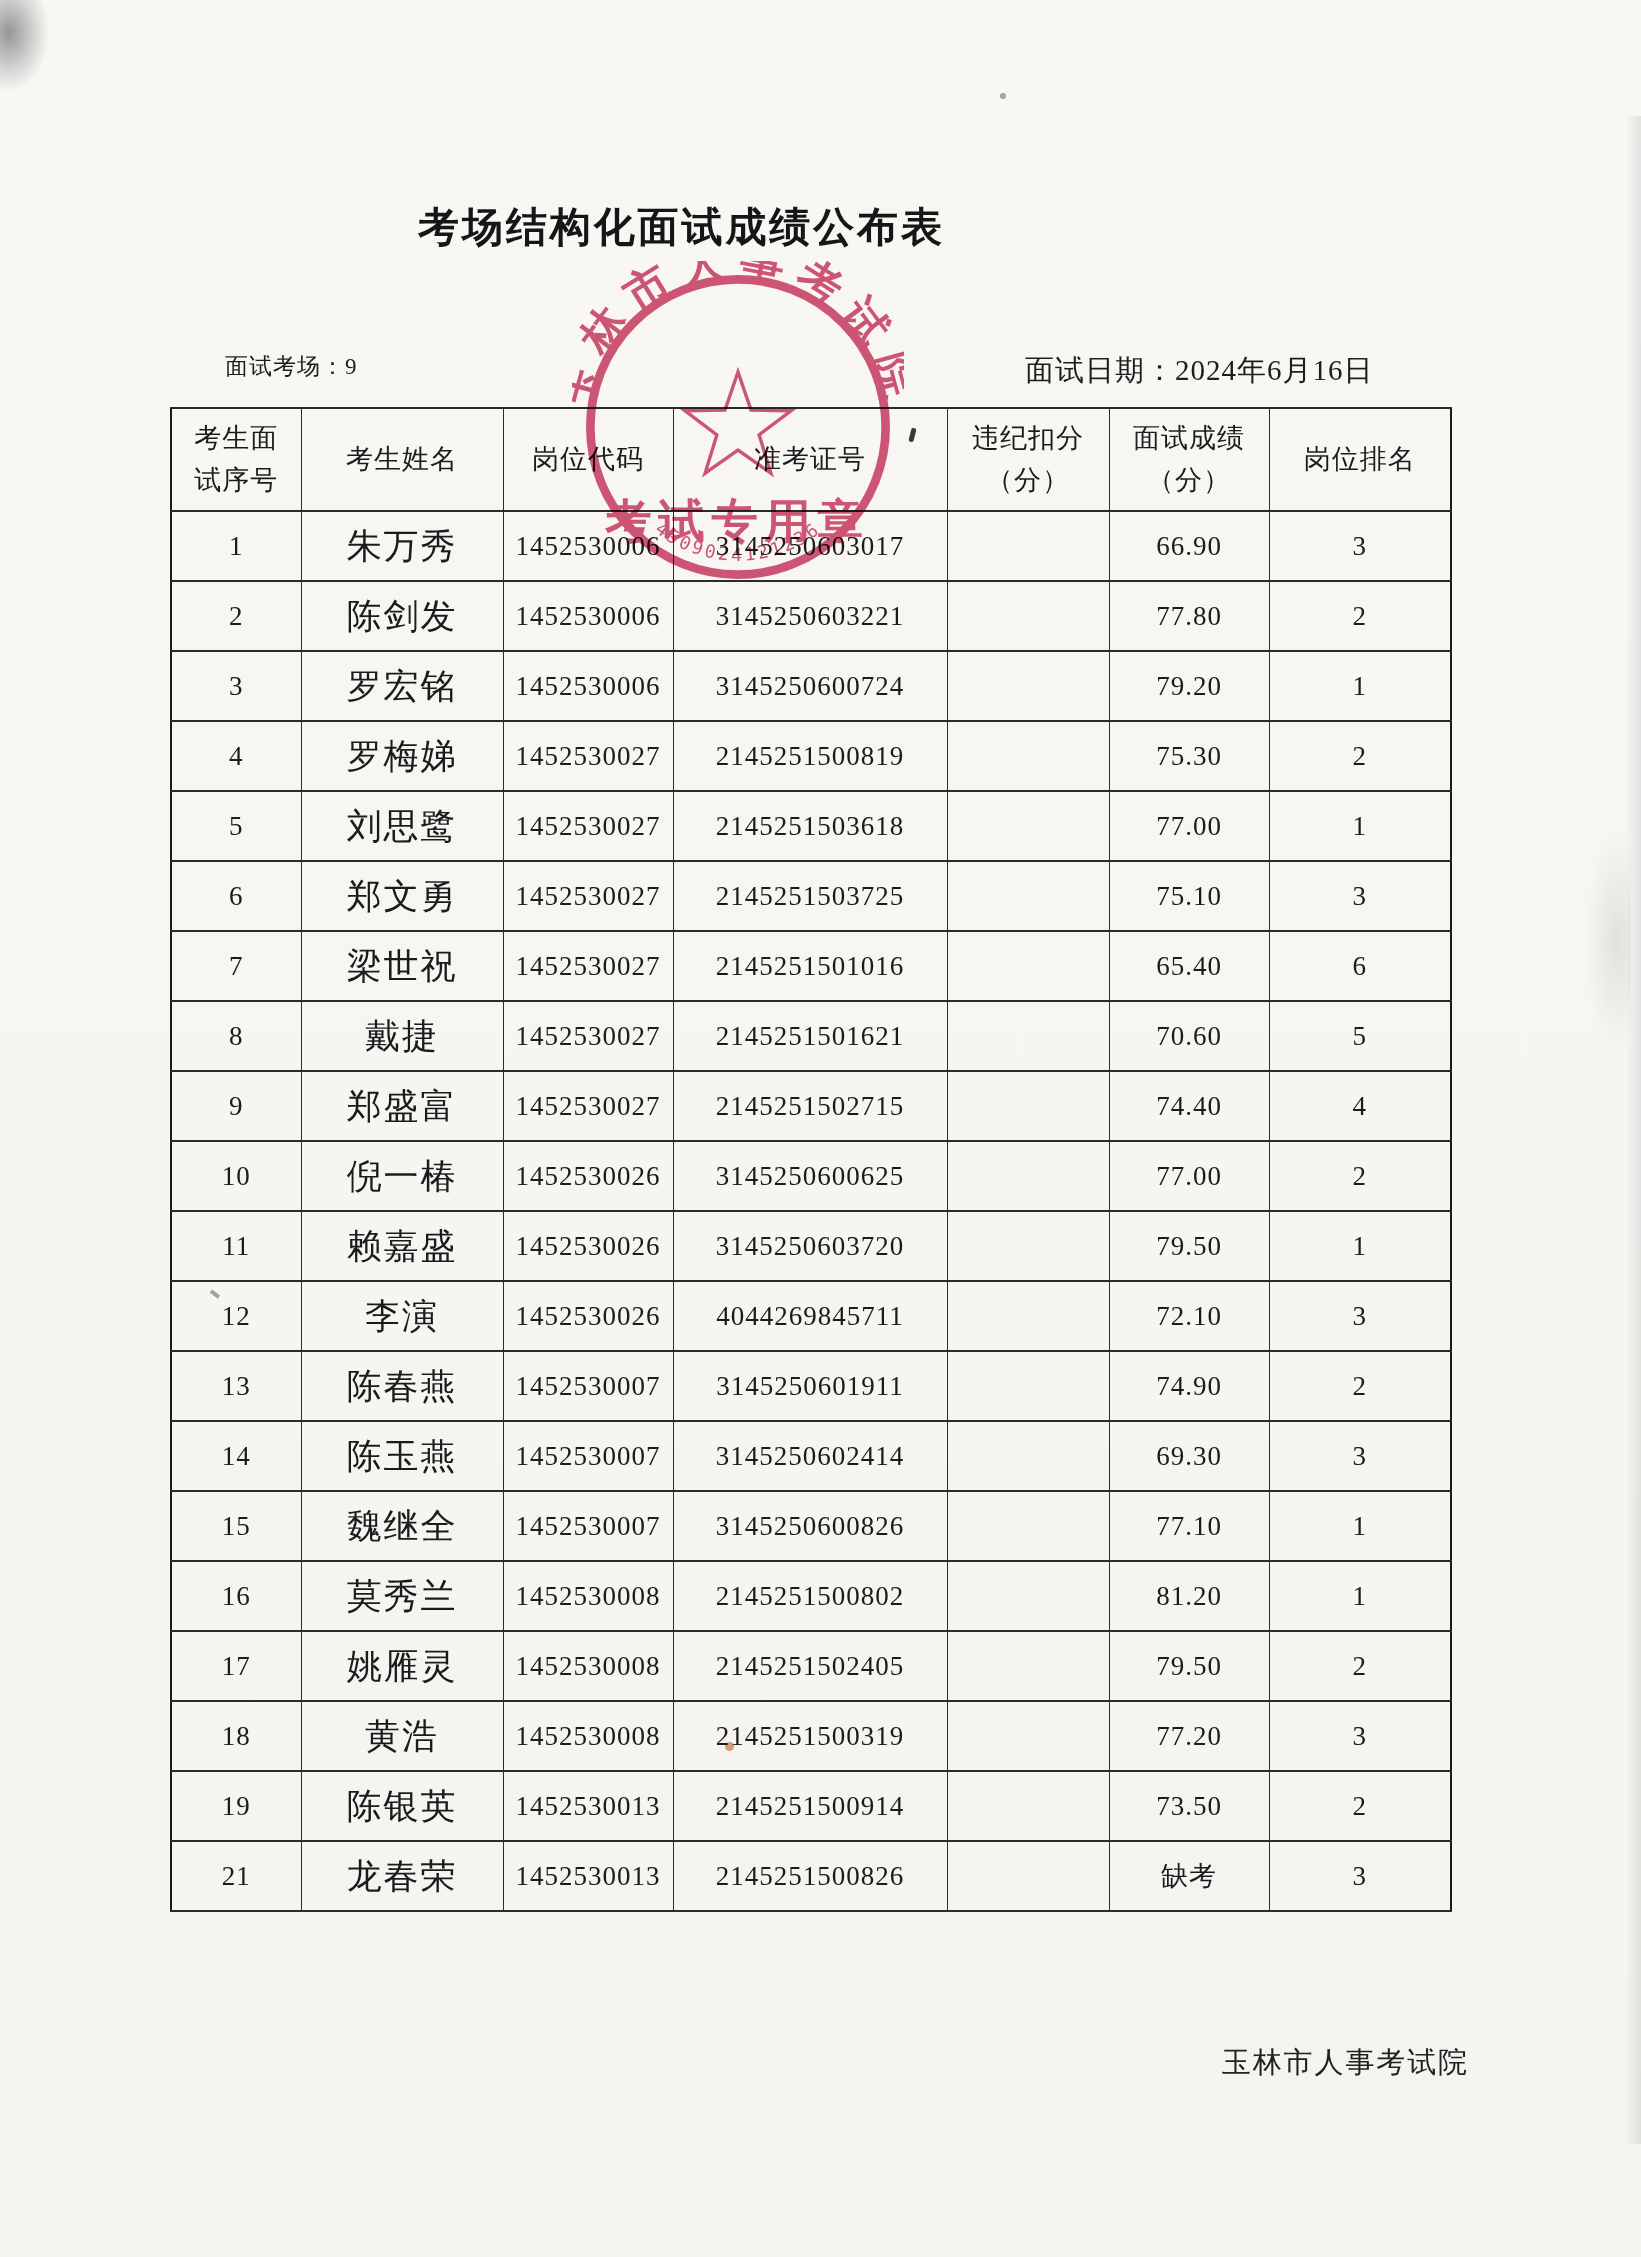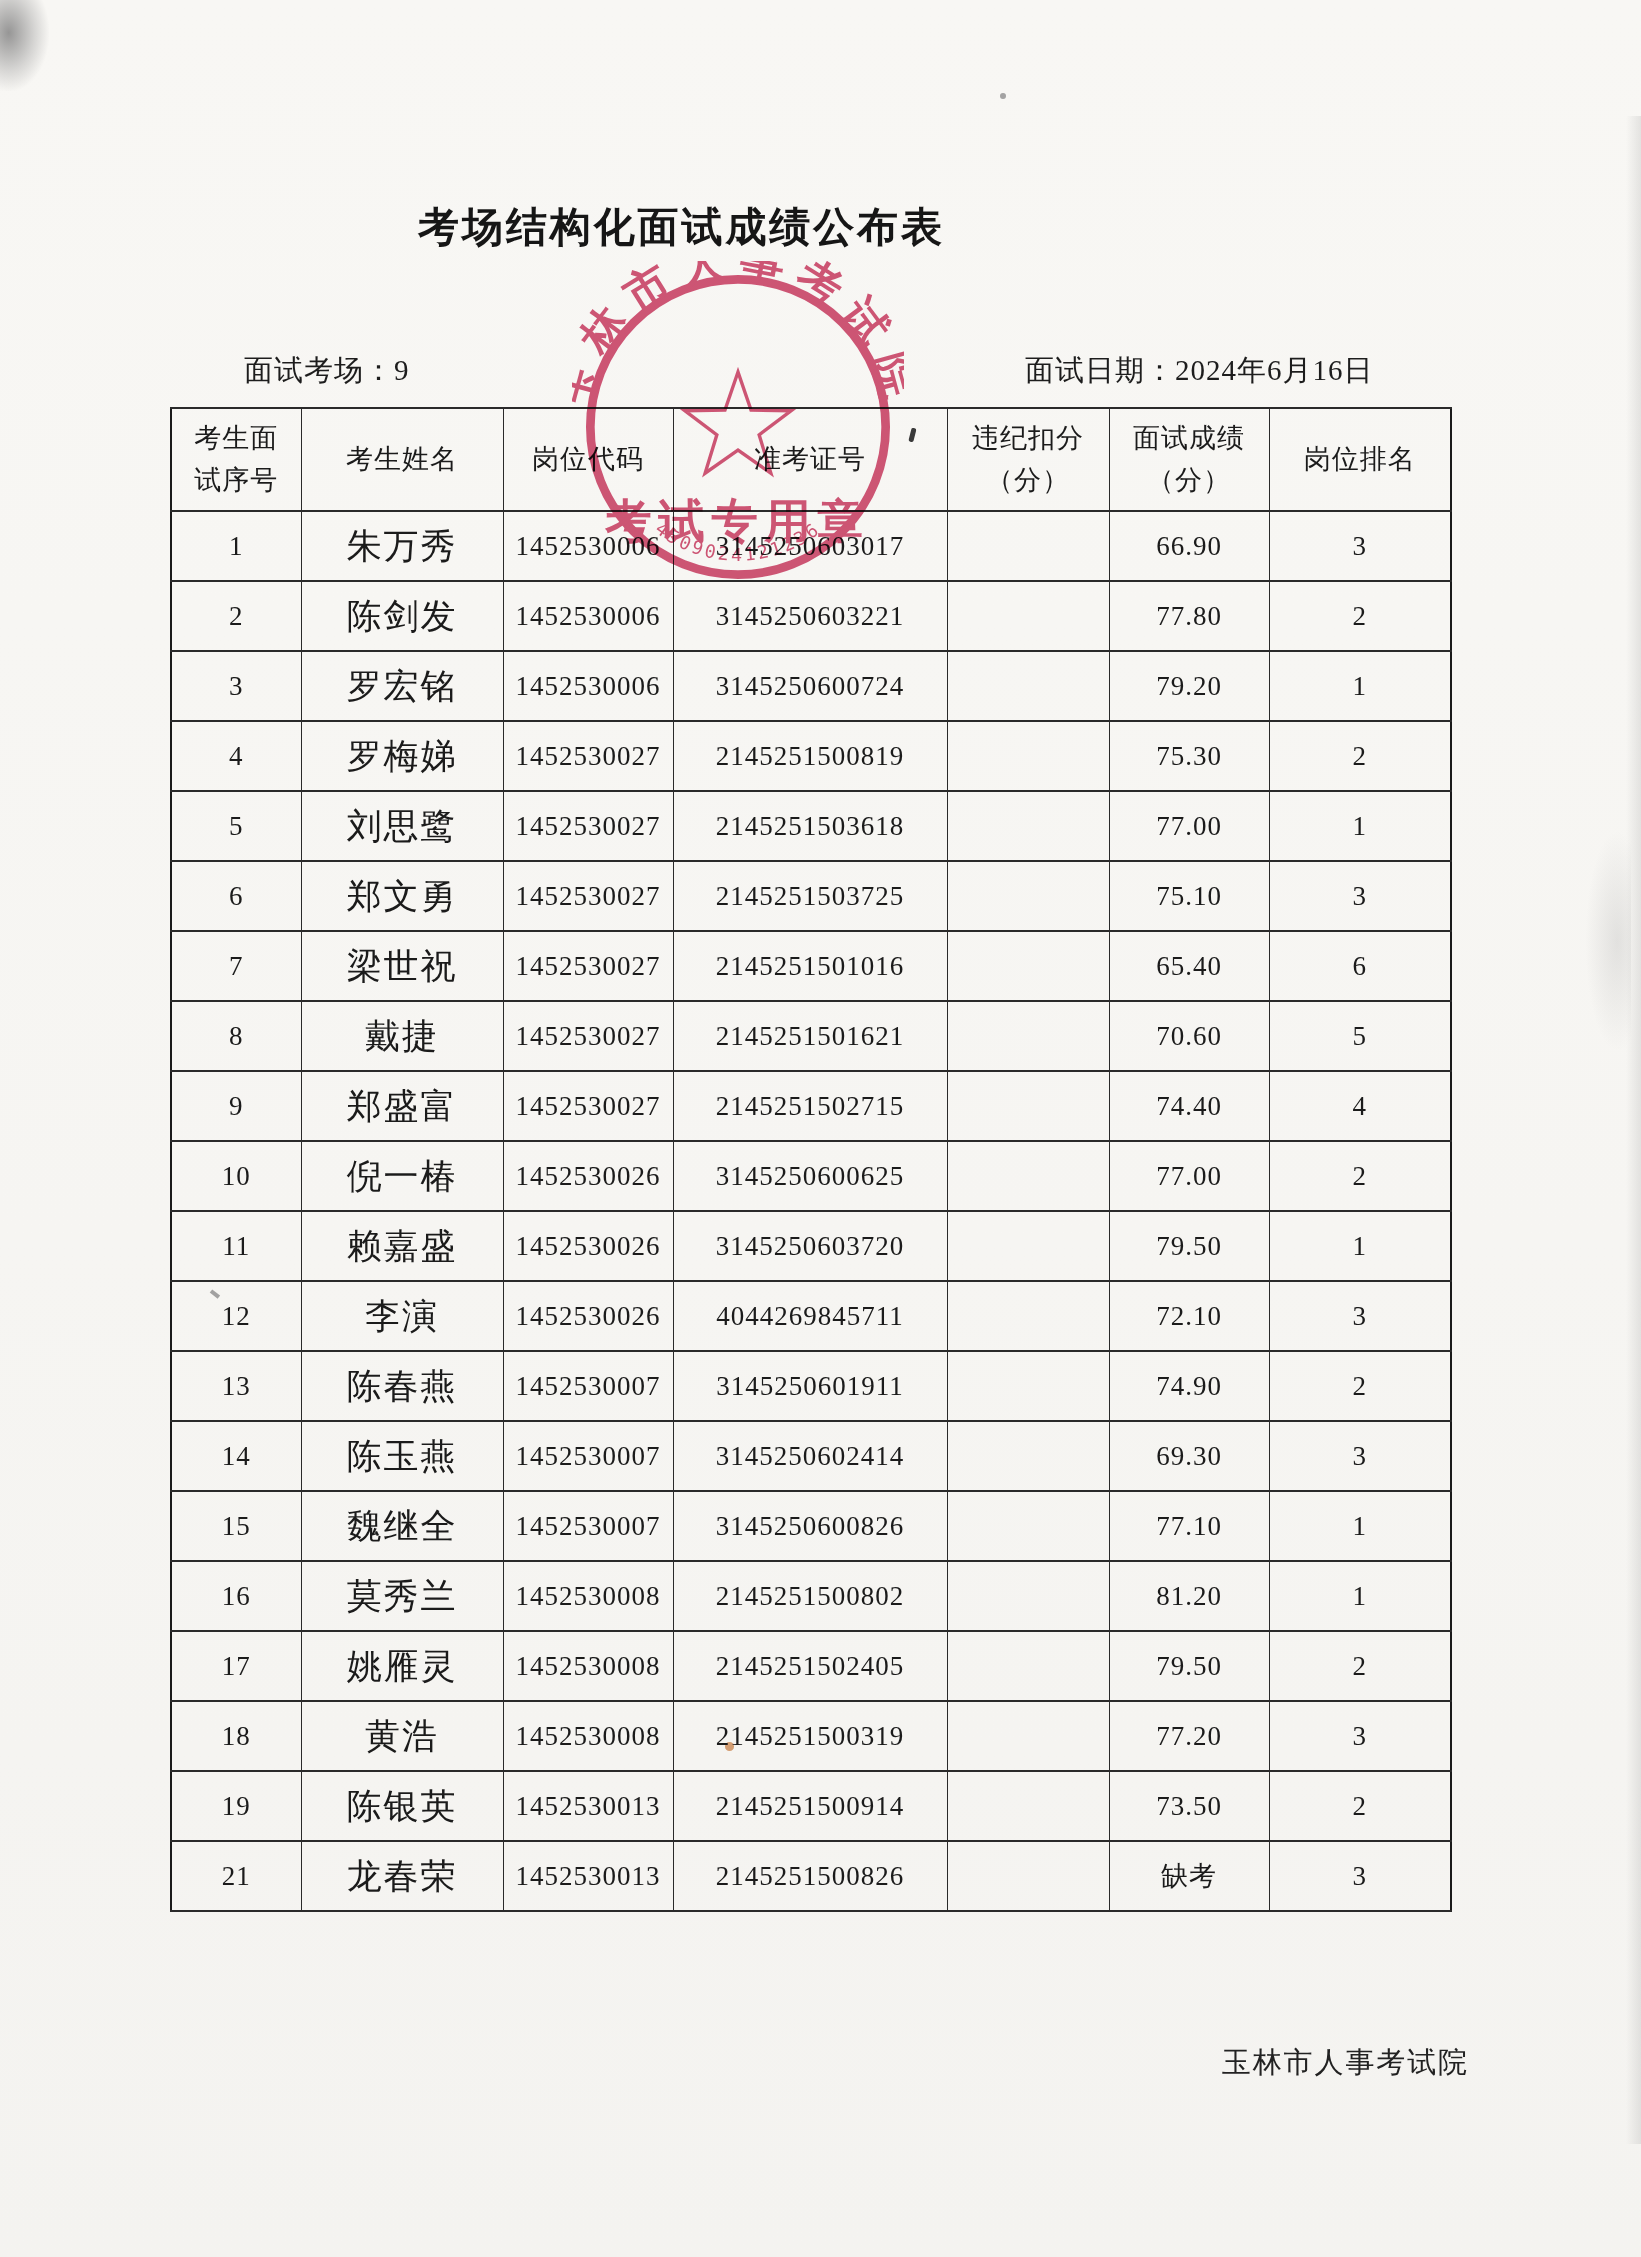--- a/index.html
+++ b/index.html
@@ -21,21 +21,21 @@
   .speck-a{position:absolute;left:910px;top:428px;width:4.8px;height:13.5px;background:#3a3a3a;transform:rotate(14deg);border-radius:1.9px;}
   .speck-b{position:absolute;left:725px;top:1742px;width:8.7px;height:8.7px;background:rgba(196,120,60,.7);border-radius:50%;}
   .speck-c{position:absolute;left:1000px;top:93px;width:5.8px;height:5.8px;background:rgba(80,80,82,.5);border-radius:50%;}
   .speck-d{position:absolute;left:210px;top:1292px;width:9.7px;height:3.9px;background:rgba(60,60,62,.45);transform:rotate(38deg);}
 
   .doc-title{
     position:absolute;left:0;top:200px;width:1363px;text-align:center;
     font-family:"Liberation Sans","DejaVu Sans",sans-serif;
     font-weight:700;font-size:41px;letter-spacing:2.9px;color:#161616;
   }
-  .meta-room{position:absolute;left:244px;top:351px;font-size:29px;letter-spacing:1px;color:#1d1d1d;}
+  .meta-room{position:absolute;left:225px;top:351px;font-size:23px;letter-spacing:1px;color:#1d1d1d;}
   .meta-date{position:absolute;left:1025px;top:351px;font-size:29px;letter-spacing:1px;color:#1d1d1d;}
 
   table.score-table{
     position:absolute;left:170px;top:407px;width:1280px;
     border-collapse:collapse;table-layout:fixed;
     background:transparent;
     font-size:27px;
   }
   .score-table th,.score-table td{
     border:1.9px solid #2a2a2a;

